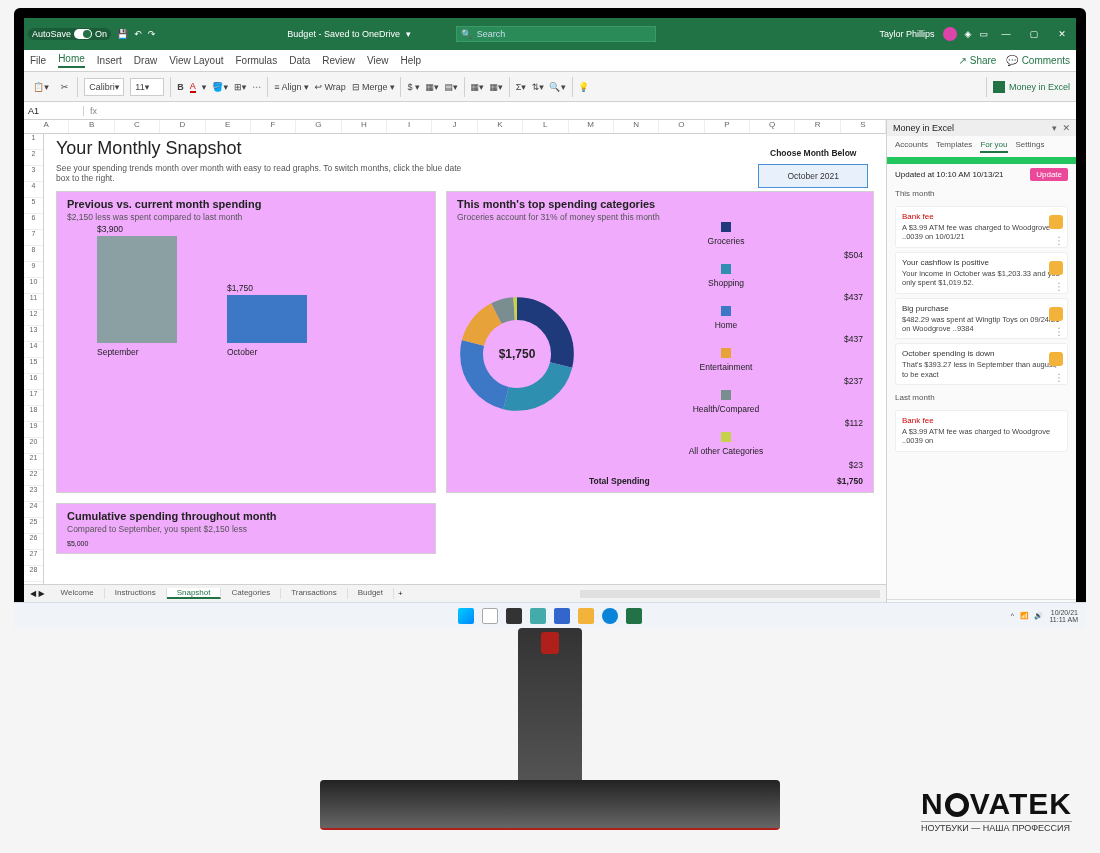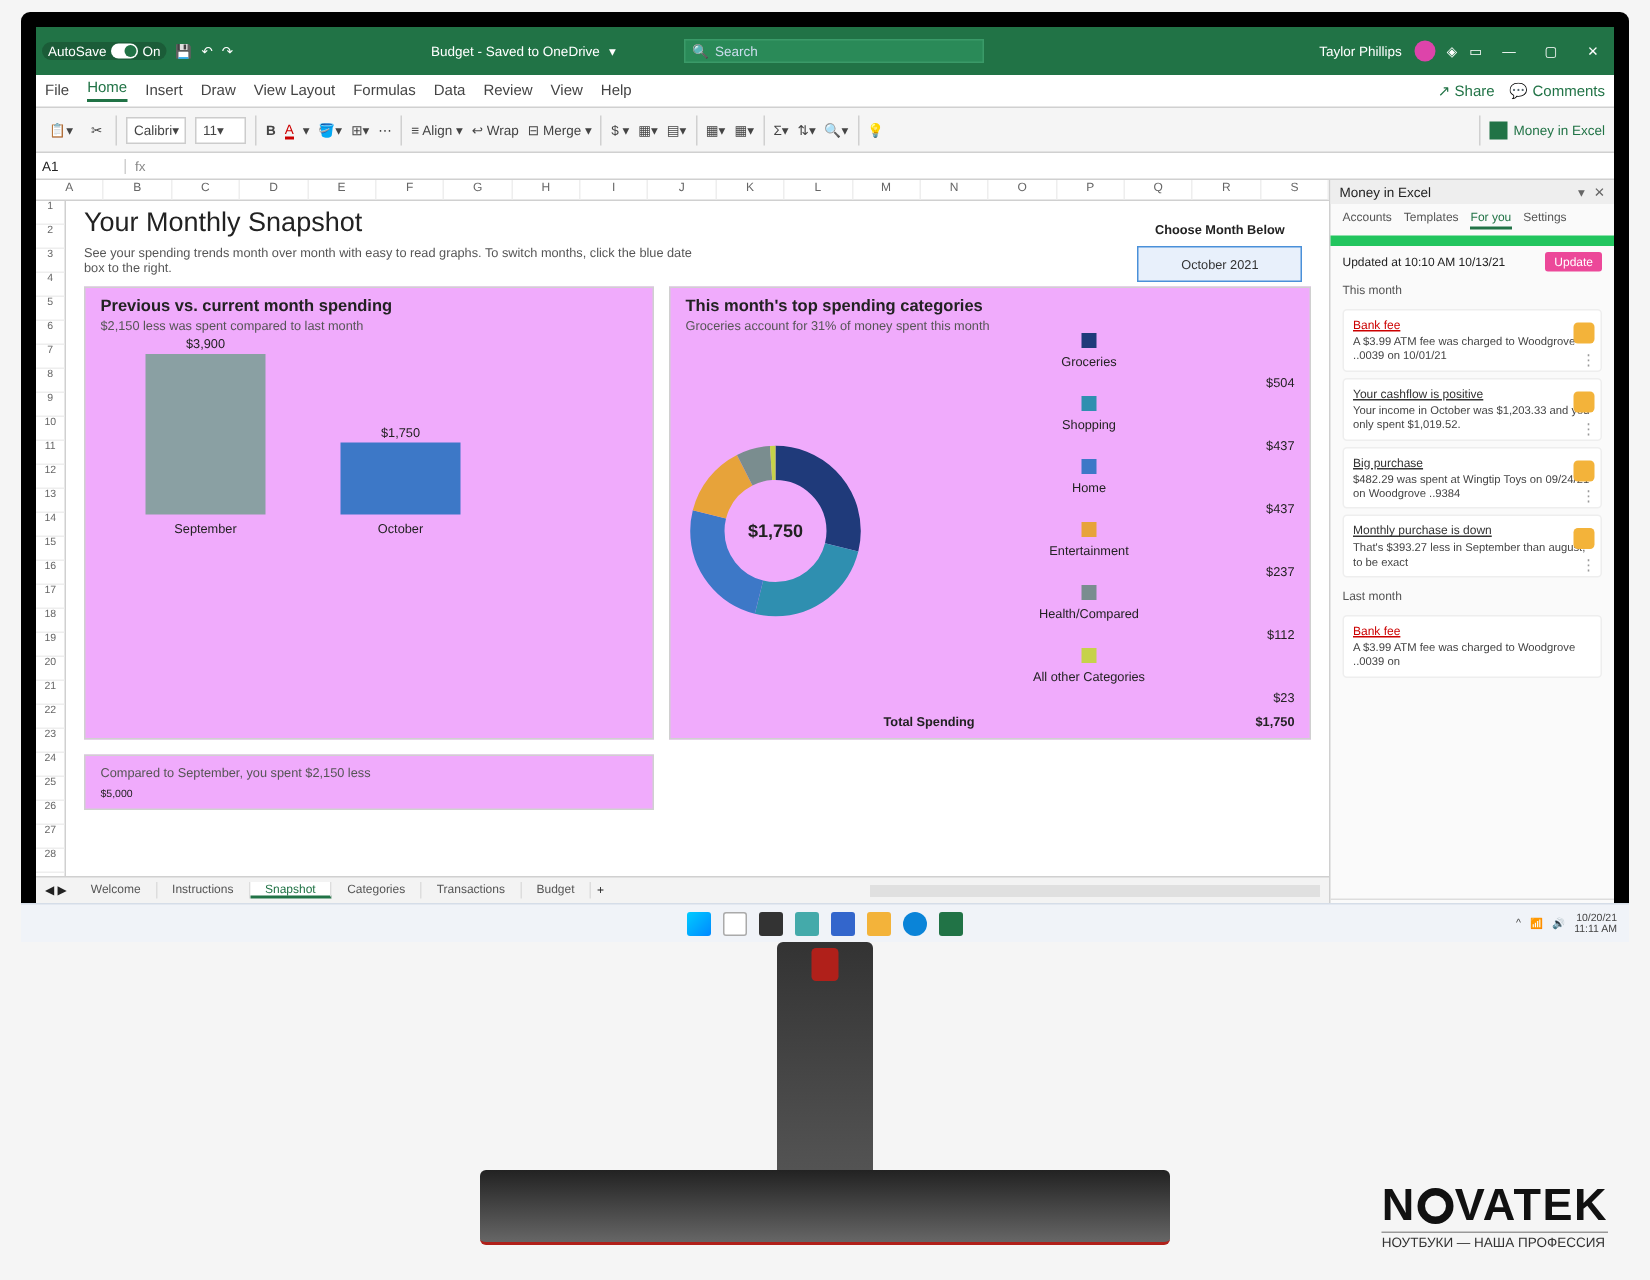--- a/index.html
+++ b/index.html
@@ -57,21 +57,21 @@
   .subtext { font-size:8.5px; color:#555; max-width:420px;}
   .cards-row { display:flex; gap:10px; margin-top:8px;}
   .card { border:1px solid #d0d0d0; padding:6px 10px; background:#f0abfc;}
   .card h3 { font-size:11px; font-weight:700; margin-bottom:2px;}
   .card .sub { font-size:8.5px; color:#555;}
   .card1 { flex:0 0 380px;}
   .card2 { flex:1;}
 
   
   .barchart { display:flex; height:135px; align-items:flex-end; gap:50px; padding:6px 30px 0;}
-  .barcol { display:flex; flex-direction:column; align-items:center;}
+  .barcol { display:flex; flex-direction:column; align-items:flex-start;}
   .barlabel-top { font-size:8.5px; margin-bottom:2px;}
   .bar { width:80px;}
   .barlabel-bot { font-size:8.5px; margin-top:4px;}
 
   
   .donut-wrap { display:flex; gap:12px; align-items:center;}
   .donut { width:120px; height:120px; position:relative;}
   .donut svg { width:120px; height:120px; transform: rotate(-90deg);}
   .donut .center { position:absolute; top:50%; left:50%; transform:translate(-50%,-50%); font-size:12px; font-weight:600;}
   .legend { flex:1; font-size:8.5px;}
@@ -94,21 +94,21 @@
   
   .panel { width:190px; border-left:1px solid #d0d0d0; background:#fafafa; display:flex; flex-direction:column; font-size:8px;}
   .panel-head { background:#eee; padding:3px 6px; display:flex; align-items:center; font-size:9px;}
   .panel-head .pclose { margin-left:auto; display:flex; gap:6px; color:#666;}
   .panel-tabs { display:flex; gap:8px; padding:4px 8px; border-bottom:7px solid #22c55e; font-size:8px; color:#555;}
   .panel-tabs span.active { color:#217346; border-bottom:2px solid #217346; padding-bottom:2px;}
   .panel-update { display:flex; align-items:center; padding:4px 8px; gap:4px;}
   .update-btn { background:#ec4899; color:#fff; padding:2px 6px; margin-left:auto; border-radius:2px;}
   .panel-section { padding:4px 8px; color:#555;}
   .insight { background:#fff; border:1px solid #eee; border-radius:3px; padding:5px 6px; margin:4px 8px; position:relative;}
-  .insight .ititle { font-size:8px; color:#c00; margin-bottom:2px;text-decoration:underline;}
+  .insight .ititle { font-size:8px; color:#c00; margin-bottom:2px;}
   .insight .ititle.pos { color:#333;}
   .insight .itext { font-size:7.5px; color:#444; line-height:1.25;}
   .insight .iicn { position:absolute; right:4px; top:8px; width:14px; height:14px; background:#f3b33a; border-radius:3px;}
   .dots { position:absolute; right:3px; bottom:3px; color:#999; font-size:10px; line-height:6px;}
 
   
   .sheettabs { height:18px; border-top:1px solid #d0d0d0; display:flex; align-items:center; font-size:8px; background:#f3f3f3;}
   .sheettabs .tab { padding:0 10px; border-right:1px solid #ddd; color:#555;}
   .sheettabs .tab.active { background:#fff; color:#217346; border-bottom:2px solid #217346;}
   .sheettabs .scroll { margin-left:auto; width:300px; height:8px; background:#e0e0e0; margin-right:6px;}
@@ -362,20 +362,21 @@
                       <div class="total-row">
                         <span>Total Spending</span>
                         <span class="val">$1,750</span>
                       </div>
                     </div>
                 </div>
               </div>
             </div>
 
             <div class="card card3">
+              <h3>Cumulative spending throughout month</h3>
               <div class="sub">Compared to September, you spent $2,150 less</div>
               <div style="font-size:7px;margin-top:6px">$5,000</div>
             </div>
 
           </div>
         </div>
 
         <div class="sheettabs">
           <span style="padding:0 6px">◀ ▶</span>
           <div id="stabs" style="display:flex">
@@ -431,21 +432,21 @@
               <div class="iicn"></div>
               <div class="dots">⋮</div>
             </div>
             <div class="insight">
               <div class="ititle pos">Big purchase</div>
               <div class="itext">$482.29 was spent at Wingtip Toys on 09/24/21 on Woodgrove ..9384</div>
               <div class="iicn"></div>
               <div class="dots">⋮</div>
             </div>
             <div class="insight">
-              <div class="ititle pos">Monthly purchase is down</div>
+              <div class="ititle pos">October spending is down</div>
               <div class="itext">That's $393.27 less in September than august, to be exact</div>
               <div class="iicn"></div>
               <div class="dots">⋮</div>
             </div>
           </div>
         <div class="panel-section">Last month</div>
         <div class="insight">
           <div class="ititle">Bank fee</div>
           <div class="itext">A $3.99 ATM fee was charged to Woodgrove ..0039 on</div>
         </div>

